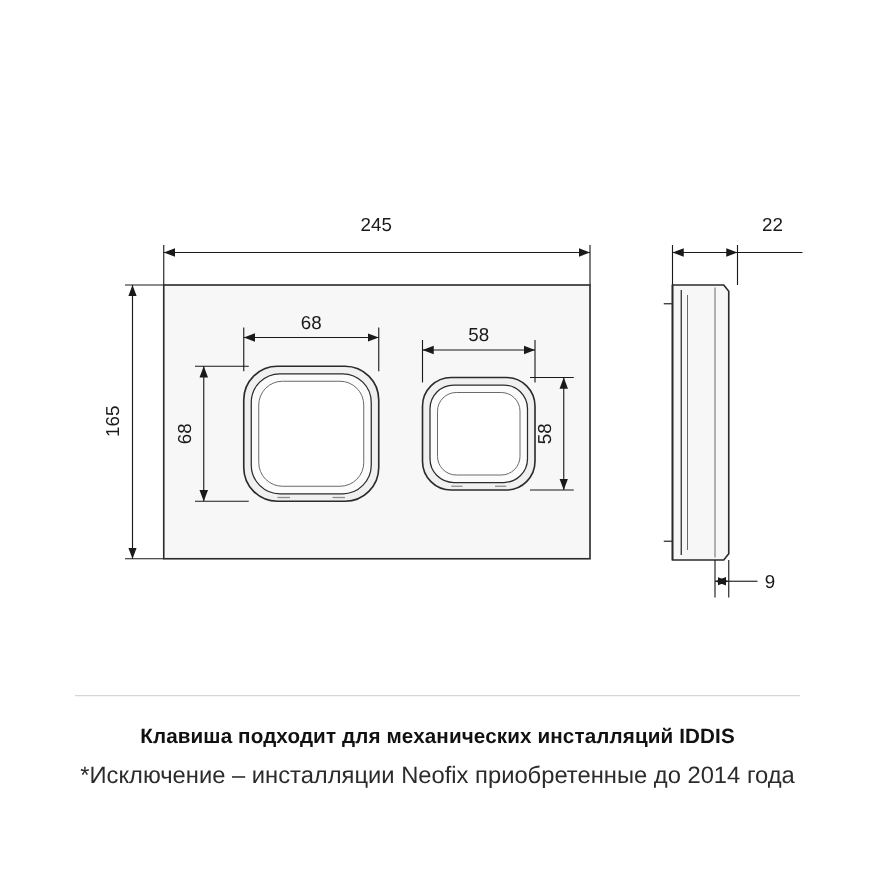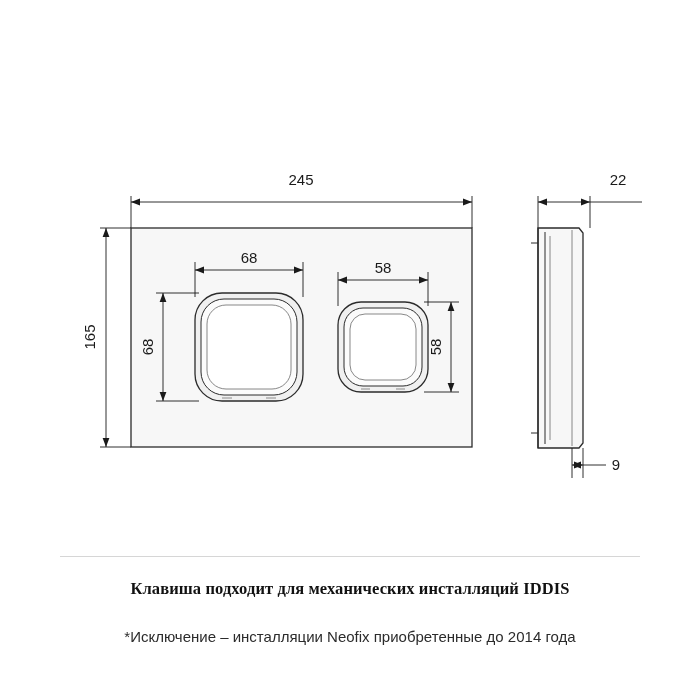--- a/index.html
+++ b/index.html
@@ -34,34 +34,34 @@
     fill: #1a1a1a;
   }
   .caption-block {
     position: absolute;
     left: 0;
     top: 578px;
     width: 700px;
     text-align: center;
   }
   .caption-title {
-    font-family: Liberation Serif, serif;
+    font-family: Liberation Sans, sans-serif;
     font-size: 16.5px;
     font-weight: bold;
     color: #111111;
     letter-spacing: 0.1px;
     margin: 0;
     line-height: 22px;
   }
   .caption-sub {
     font-family: "Liberation Sans", sans-serif;
-    font-size: 15px;
+    font-size: 19px;
     font-weight: normal;
     color: #2b2b2b;
-    margin: 28px 0 0 0;
+    margin: 12px 0 0 0;
     line-height: 18px;
   }
   .divider-line {
     position: absolute;
     left: 60px;
     top: 556px;
     width: 580px;
     height: 1px;
     background: #d6d6d6;
   }

